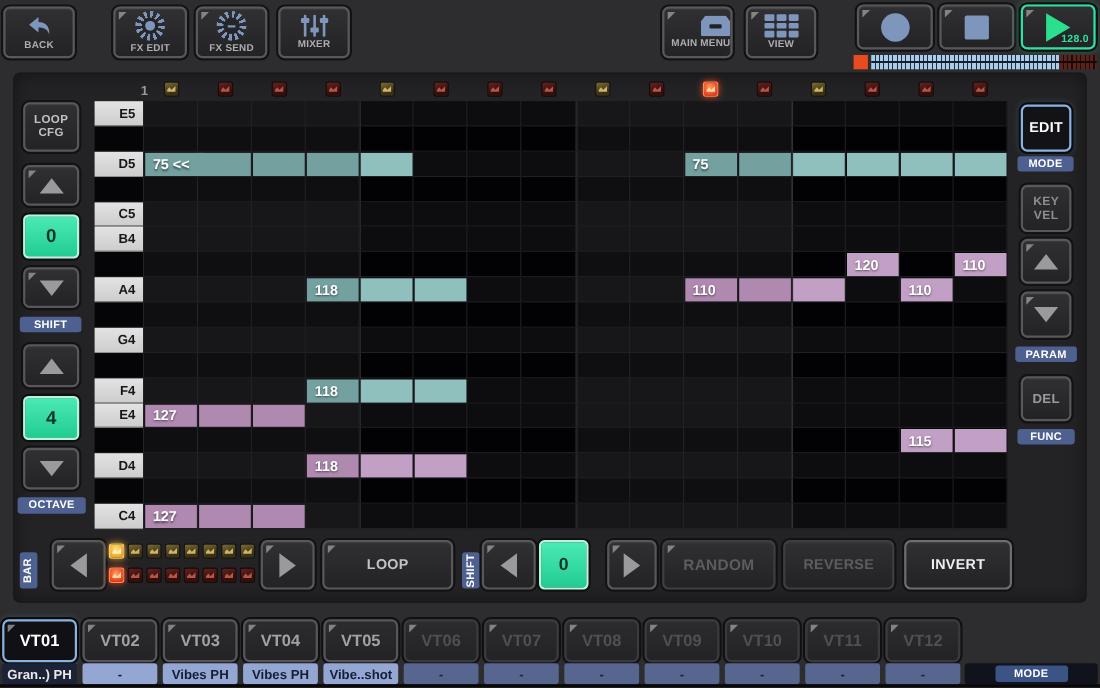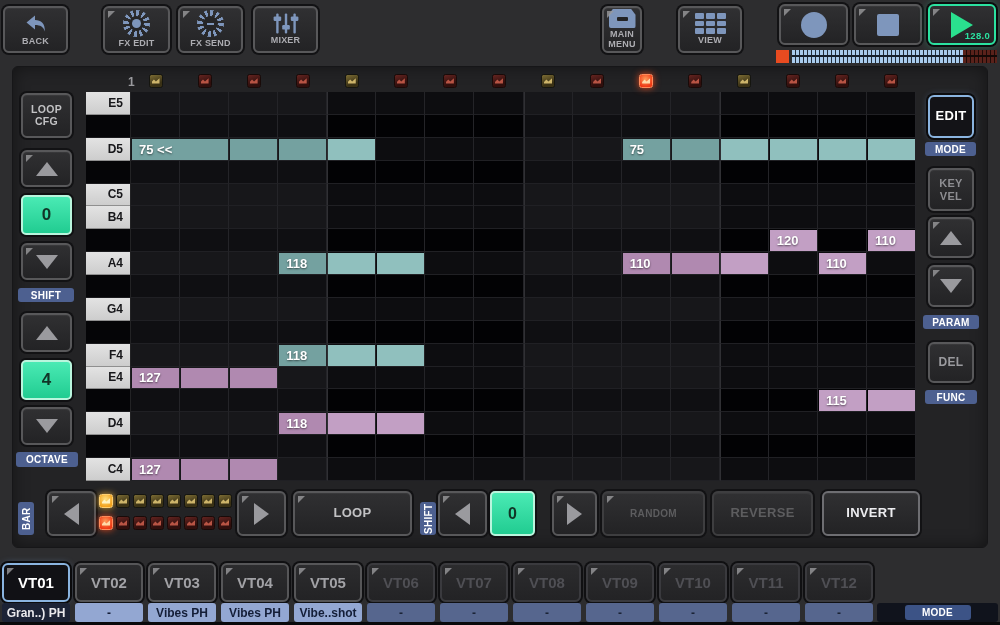--- a/index.html
+++ b/index.html
@@ -145,21 +145,21 @@
           <rect x="9.2" y="12" width="7.6" height="4.6" rx="1.2"></rect>
           <rect x="17.8" y="3.4" width="7.6" height="4.6" rx="1.2"></rect>
         </g>
       </svg>
     <span class="blab">MIXER</span>
   </div>
   <div class="btn tri" style="left:178px;top:6px;width:65px;height:47px;">
     <span class="burst dash"></span>
     <span class="blab">FX SEND</span>
   </div>
-  <div class="btn tri" style="left:602px;top:6px;width:40px;height:47px;">
+  <div class="btn tri" style="left:602px;top:6px;width:64px;height:47px;align-items:flex-end;">
     <span class="drawer"></span>
     <span class="blab">MAIN MENU</span>
   </div>
   <div class="btn tri" style="left:678px;top:6px;width:64px;height:47px;">
     <span class="gridico">
         <i></i>
         <i></i>
         <i></i>
         <i></i>
         <i></i>
@@ -621,21 +621,21 @@
     <span>LOOP</span>
   </div>
   <div class="pill vert" style="left:420px;top:502px;width:16px;height:33px;">SHIFT</div>
   <div class="btn tri" style="left:438px;top:491px;width:49px;height:45px;">
       <span class="ar left"></span>
     </div>
   <div class="gval" style="left:490px;top:491px;width:45px;height:45px;font-size:16px;">0</div>
   <div class="btn tri" style="left:552px;top:491px;width:45px;height:45px;">
       <span class="ar right"></span>
     </div>
-  <div class="btn tri dim" style="left:602px;top:491px;width:103px;height:45px;font-size:10px;">
+  <div class="btn tri dim" style="left:602px;top:491px;width:103px;height:45px;font-size:14px;">
     <span>RANDOM</span>
   </div>
   <div class="btn dim" style="left:712px;top:491px;width:101px;height:45px;font-size:13px;">
     <span>REVERSE</span>
   </div>
   <div class="btn lit" style="left:822px;top:491px;width:98px;height:45px;font-size:13px;">
     <span>INVERT</span>
   </div>
 
   <div id="tabs">

